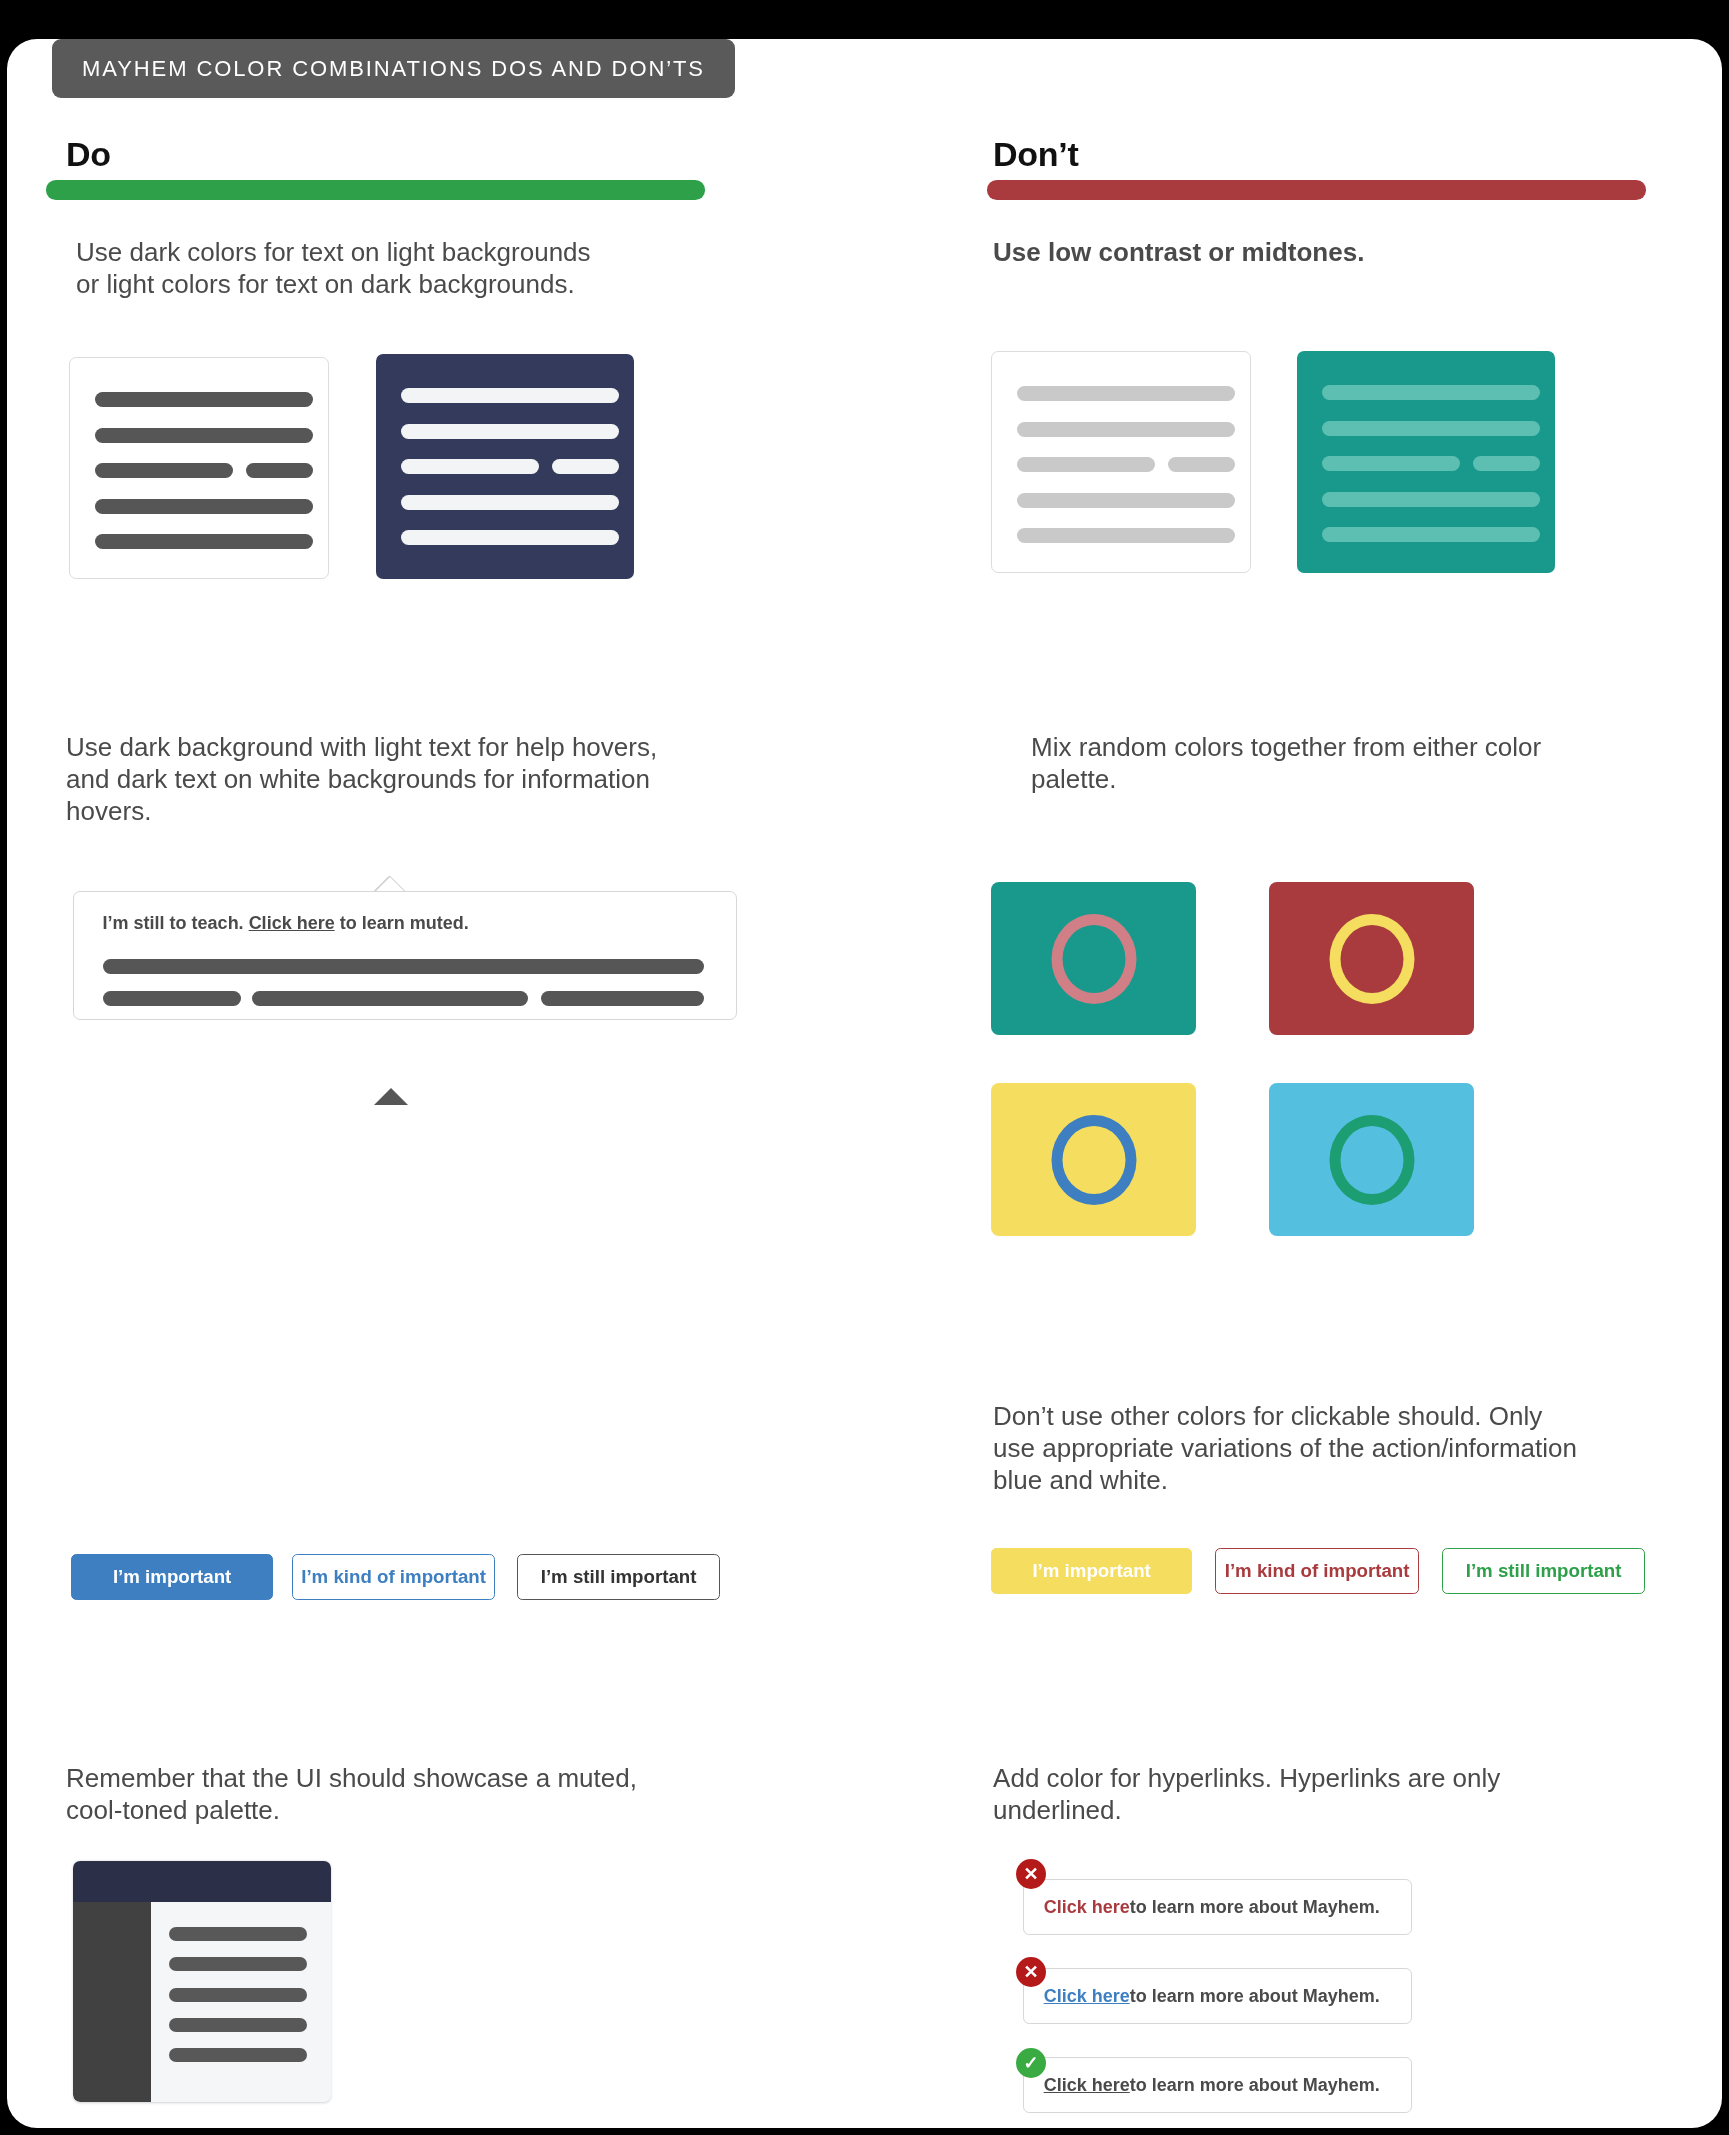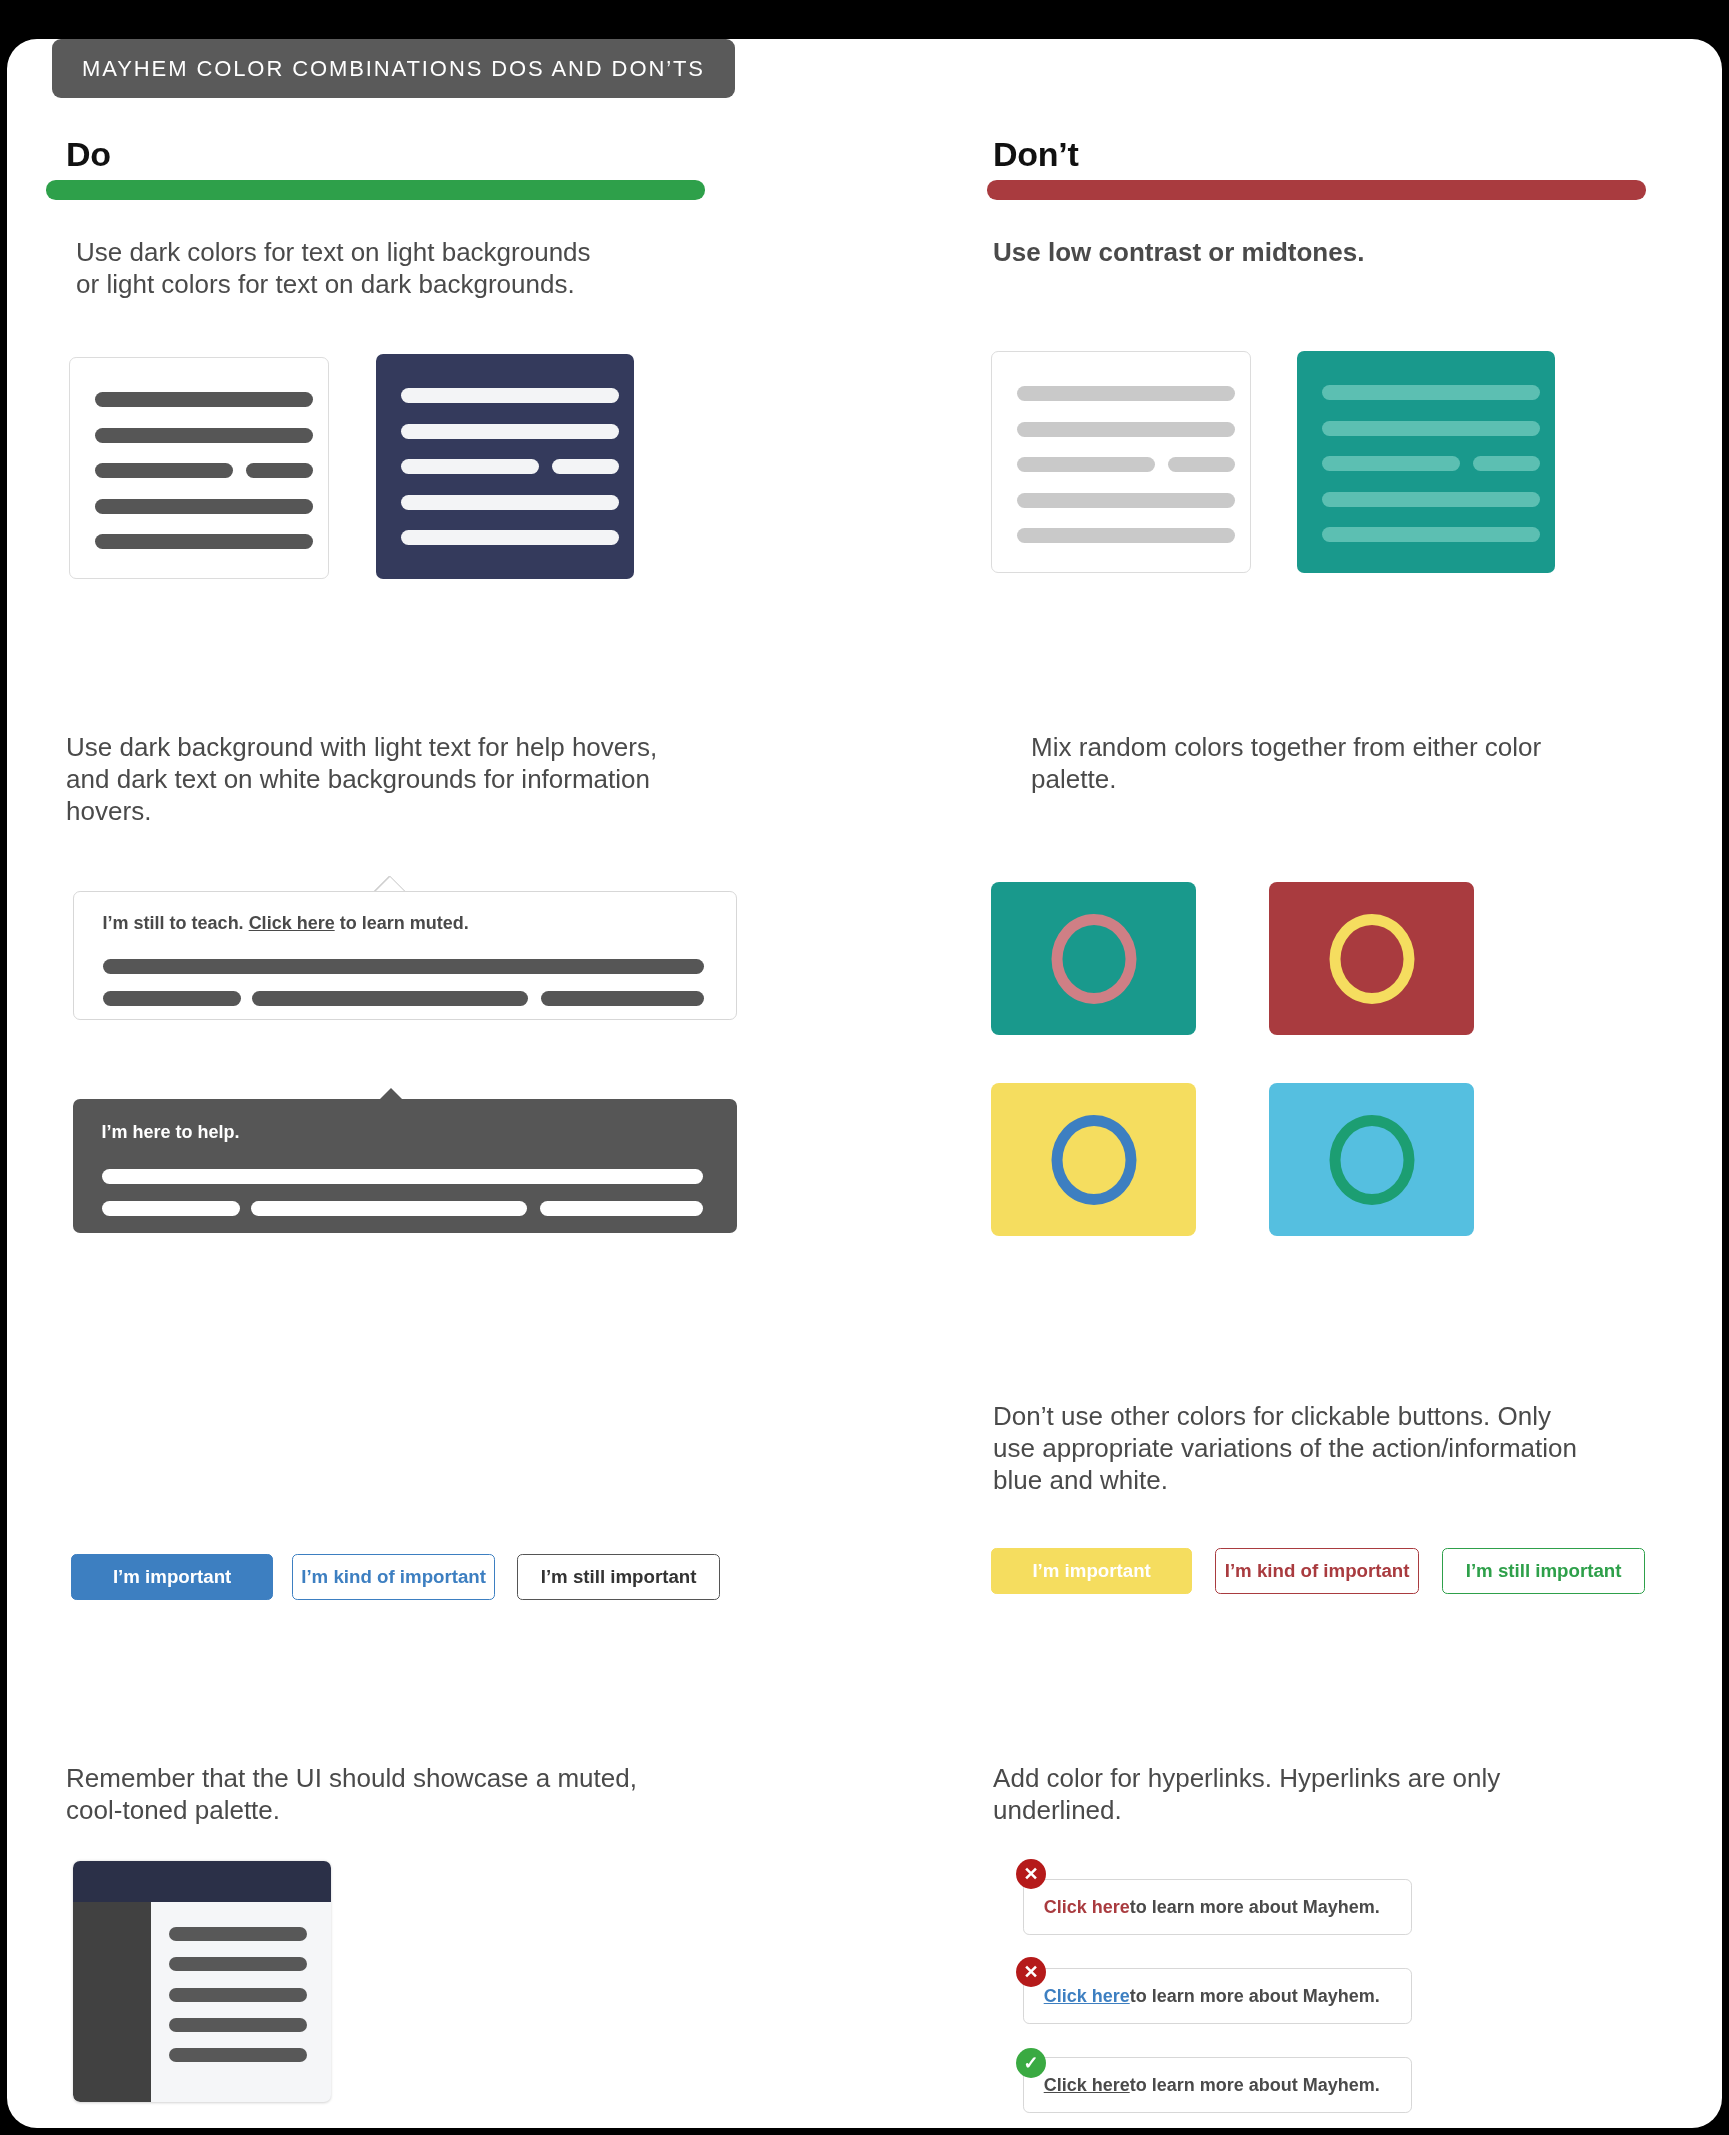--- a/index.html
+++ b/index.html
@@ -252,42 +252,35 @@
     <div class="tt-title" style="left:28.5px; top:21.4px; color:#4a4a4a;">
       <span>I’m still to teach. </span><span class="u">Click here</span><span> to learn muted.</span>
     </div>
     <div class="bar" style="background:#565656; left:28.5px; top:67px; width:601px; height:15px;"></div>
     <div class="bar" style="background:#565656; left:28.5px; top:99px; width:138px; height:15px;"></div>
     <div class="bar" style="background:#565656; left:178px; top:99px; width:276px; height:15px;"></div>
     <div class="bar" style="background:#565656; left:467px; top:99px; width:163px; height:15px;"></div>
   </div>
 
   <div class="tt-arrow-up-solid" style="left:367px; top:1049px;"></div>
-  <div class="tooltip" style="left:66px; top:1060px; width:664px; height:134px; background:#565656;">
-    <div class="tt-title" style="left:28.5px; top:23px; color:#ffffff;">I’m here to help.</div>
-    <div class="bar" style="background:#ffffff; left:28.5px; top:70px; width:601px; height:15px;"></div>
-    <div class="bar" style="background:#ffffff; left:28.5px; top:102px; width:138px; height:15px;"></div>
-    <div class="bar" style="background:#ffffff; left:178px; top:102px; width:276px; height:15px;"></div>
-    <div class="bar" style="background:#ffffff; left:467px; top:102px; width:163px; height:15px;"></div>
-  </div>
 
   <div class="swatch" style="left:984px; top:843px; background:#19998c;">
     <div class="ring" style="border-color:#cf7f85; border-width:11.6px;"></div>
   </div>
   <div class="swatch" style="left:1262px; top:843px; background:#a93b3f;">
     <div class="ring" style="border-color:#f5dd5f; border-width:11.6px;"></div>
   </div>
   <div class="swatch" style="left:984px; top:1044px; background:#f5dd5f;">
     <div class="ring" style="border-color:#3d7fc1; border-width:11.6px;"></div>
   </div>
   <div class="swatch" style="left:1262px; top:1044px; background:#55bfe0;">
     <div class="ring" style="border-color:#1c9e72; border-width:11.6px;"></div>
   </div>
 
-  <div class="body-text" style="left:986px; top:1362px; width:686px; white-space:pre-line;">Don’t use other colors for clickable buttons. Only
+  <div class="body-text" style="left:986px; top:1362px; width:686px; white-space:pre-line;">Don’t use other colors for clickable should. Only
 use appropriate variations of the action/information
 blue and white.</div>
 
   <div class="btn" style="left:64px; top:1515px; width:202px; background:#3d7fc1; color:#ffffff; border:0.9px solid #3d7fc1;">
     <span>I’m important</span>
   </div>
   <div class="btn" style="left:285px; top:1515px; width:203px; background:#ffffff; color:#3d7fc1; border:1.8px solid #3d7fc1;">
     <span>I’m kind of important</span>
   </div>
   <div class="btn" style="left:510px; top:1515px; width:203px; background:#ffffff; color:#333333; border:1.8px solid #555555;">

